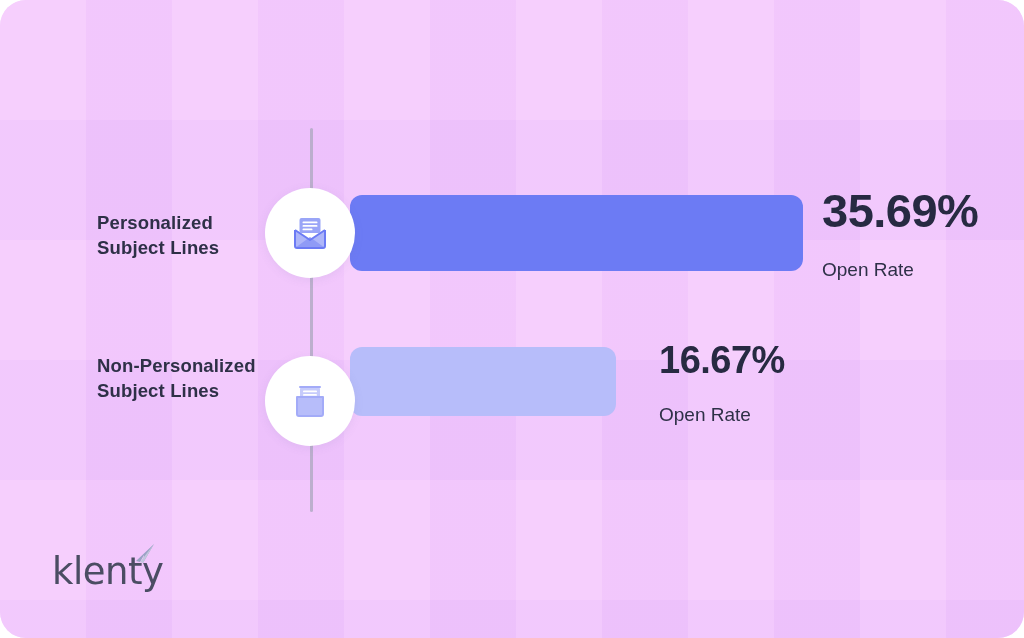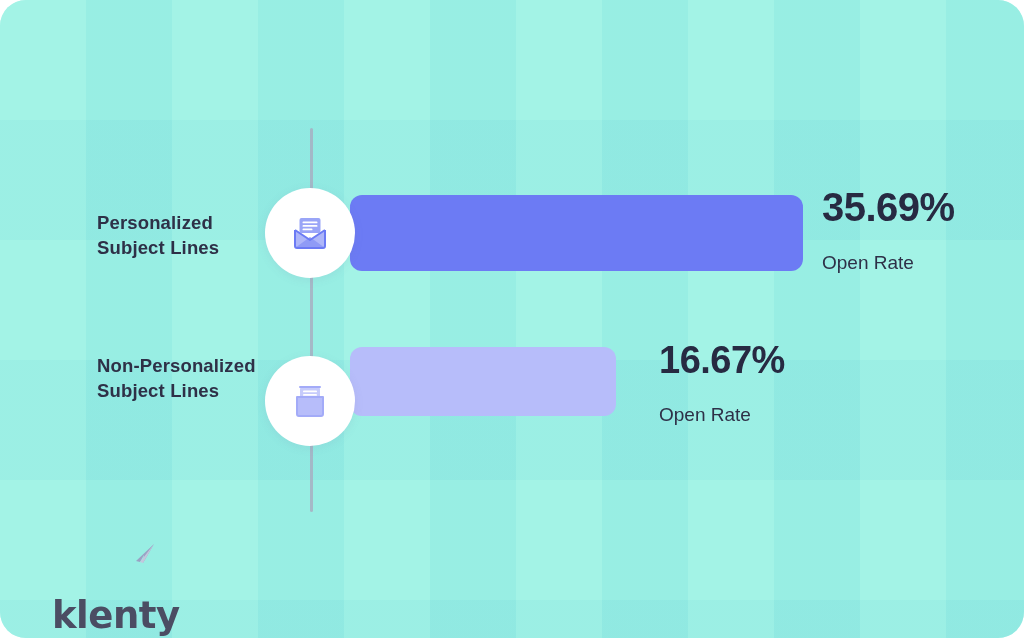--- a/index.html
+++ b/index.html
@@ -10,21 +10,21 @@
     height:638px;
     overflow:hidden;
     background:#ffffff;
     font-family:"Liberation Sans", sans-serif;
   }
 
   #canvas {
     position:relative;
     width:1024px;
     height:638px;
-    background:#5eead4;
+    background:#f0abfc;
     border-radius:26px;
     overflow:hidden;
   }
 
   
   .bg-bands {
     position:absolute;
     inset:0;
     background-image:
       linear-gradient(90deg,
@@ -118,21 +118,21 @@
   .value-block { position:absolute; text-align:left; }
   .value-1 { left:822px; top:37px; }
   .value-2 { left:659px; top:16px; }
 
   .value-num {
     color:#272a42;
     font-weight:bold;
     line-height:1;
     letter-spacing:-0.5px;
   }
-  .value-1 .value-num { font-size:40px; }
+  .value-1 .value-num { font-size:47px; }
   .value-2 .value-num { font-size:38px; }
 
   .value-sub {
     margin-top:26px;
     color:#2e3047;
     font-size:19px;
     font-weight:normal;
     line-height:1;
   }
 
@@ -140,25 +140,24 @@
   .logo {
     position:absolute;
     left:52px;
     top:553px;
     display:flex;
     align-items:flex-end;
   }
   .logo-word {
     font-size:37px;
     color:#4b4d63;
-    font-weight:bold;
+    font-weight:normal;
     letter-spacing:-0.5px;
     line-height:1;
     font-family:"DejaVu Sans", sans-serif;
-    margin-top:44px;
   }
   .logo-mark {
     position:absolute;
     left:76px;
     top:-11px;
   }
 </style>
 </head>
 <body>
 

